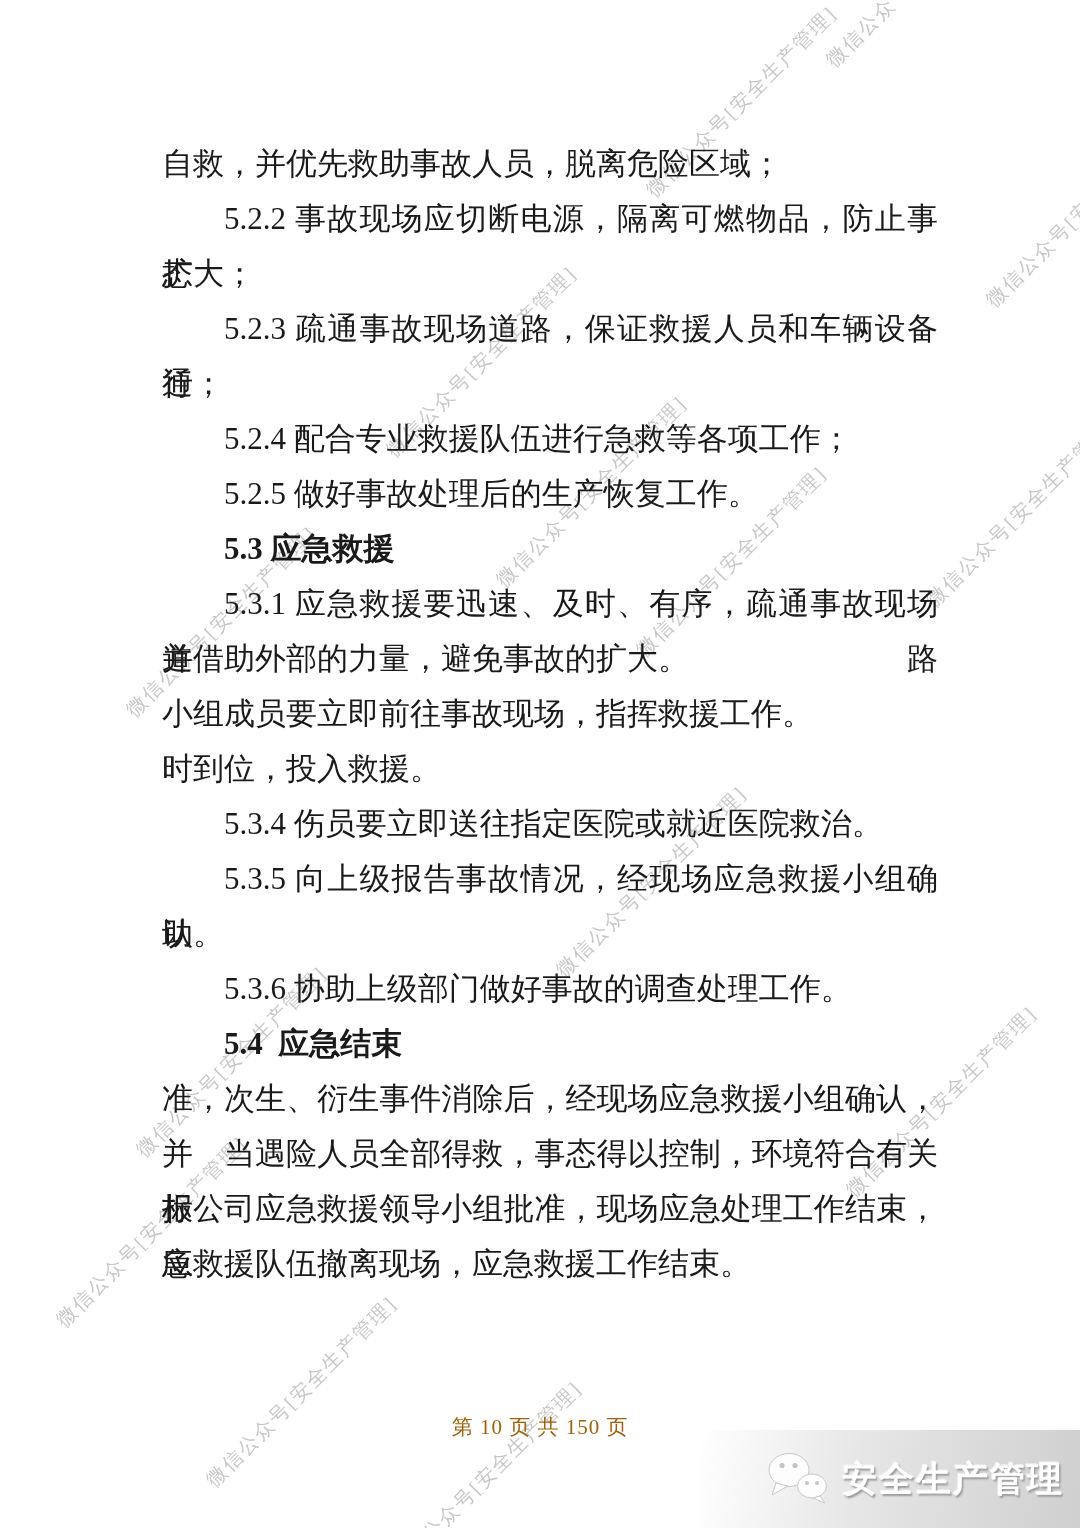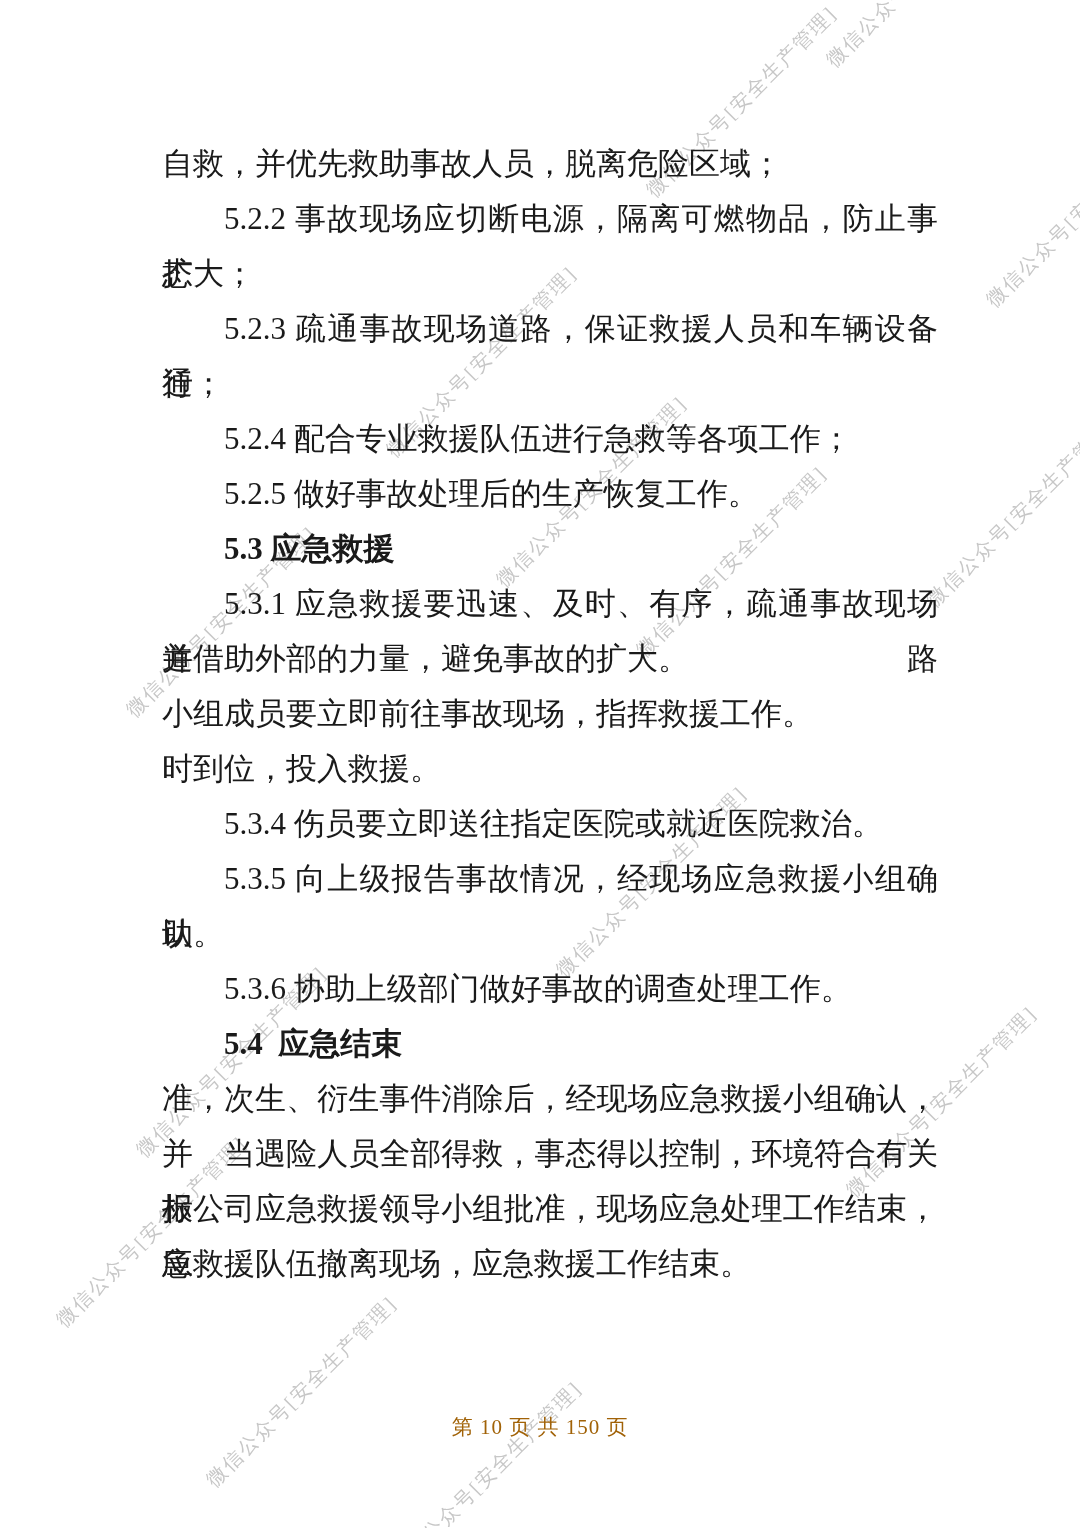--- a/index.html
+++ b/index.html
@@ -122,14 +122,31 @@
       <div class="line indent">5.3.6 协助上级部门做好事故的调查处理工作。</div>
       <div class="line indent heading">5.4  应急结束</div>
       <div class="line fill">准，次生、衍生事件消除后，经现场应急救援小组确认，并</div>
       <div class="line indent fill">当遇险人员全部得救，事态得以控制，环境符合有关标</div>
       <div class="line fill">报公司应急救援领导小组批准，现场应急处理工作结束，应</div>
       <div class="line">急救援队伍撤离现场，应急救援工作结束。</div>
     </div>
 
   <div class="footer">第 10 页 共 150 页</div>
 
+  <div class="brand-band">
+    <span class="wechat-icon">
+      <svg width="68" height="54" viewBox="0 0 68 54" xmlns="http://www.w3.org/2000/svg">
+
+        <ellipse cx="25" cy="20" rx="20" ry="16.5" fill="#fdfdfd" stroke="#c9c9c9" stroke-width="1"></ellipse>
+        <polygon points="12,33 8,45 24,36" fill="#fdfdfd" stroke="#c9c9c9" stroke-width="1"></polygon>
+        <circle cx="18" cy="15.5" r="2.6" fill="#c4c4c4"></circle>
+        <circle cx="31" cy="15.5" r="2.6" fill="#c4c4c4"></circle>
+
+        <ellipse cx="48" cy="36" rx="14.5" ry="12" fill="#fdfdfd" stroke="#c9c9c9" stroke-width="1"></ellipse>
+        <polygon points="56,46 61,53 49,48" fill="#fdfdfd" stroke="#c9c9c9" stroke-width="1"></polygon>
+        <circle cx="43" cy="33" r="2.1" fill="#c4c4c4"></circle>
+        <circle cx="53" cy="33" r="2.1" fill="#c4c4c4"></circle>
+      </svg>
+    </span>
+    <span class="brand-text">安全生产管理</span>
+  </div>
 
 </div>
 
 </body></html>

